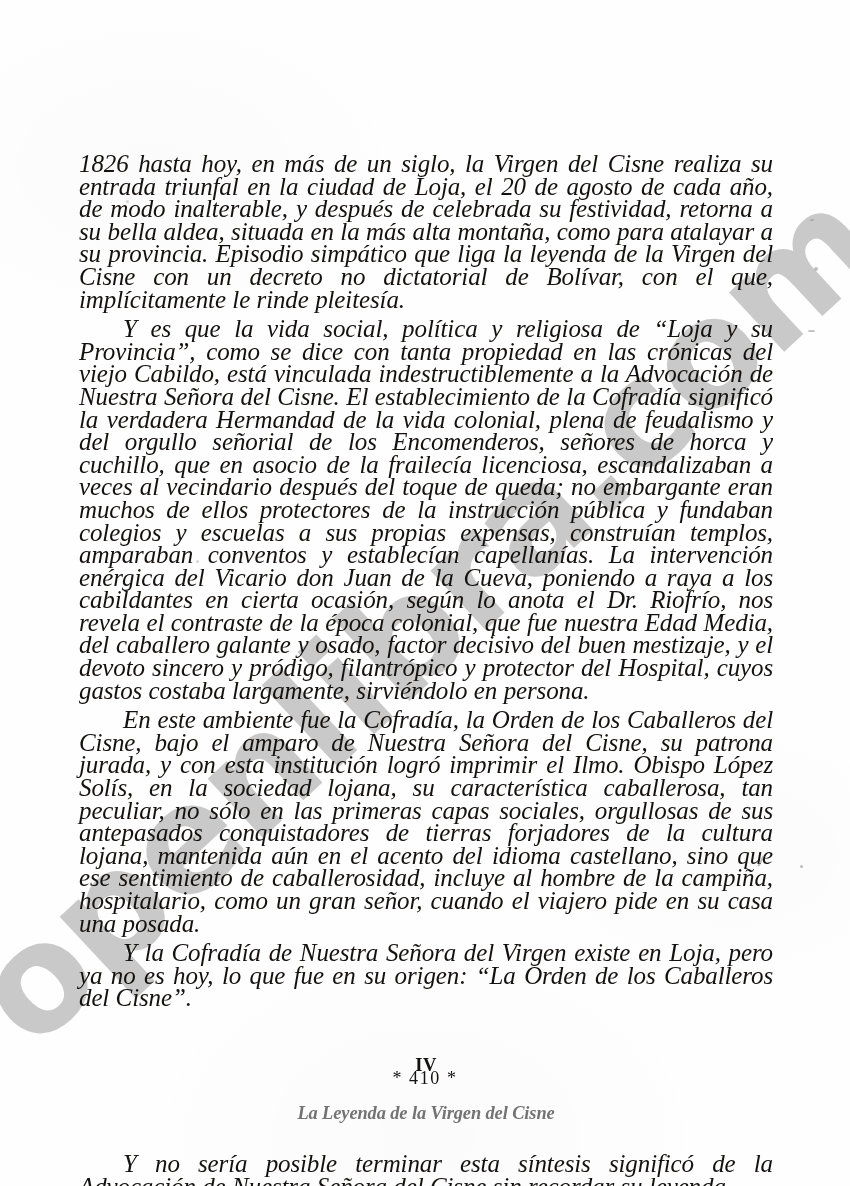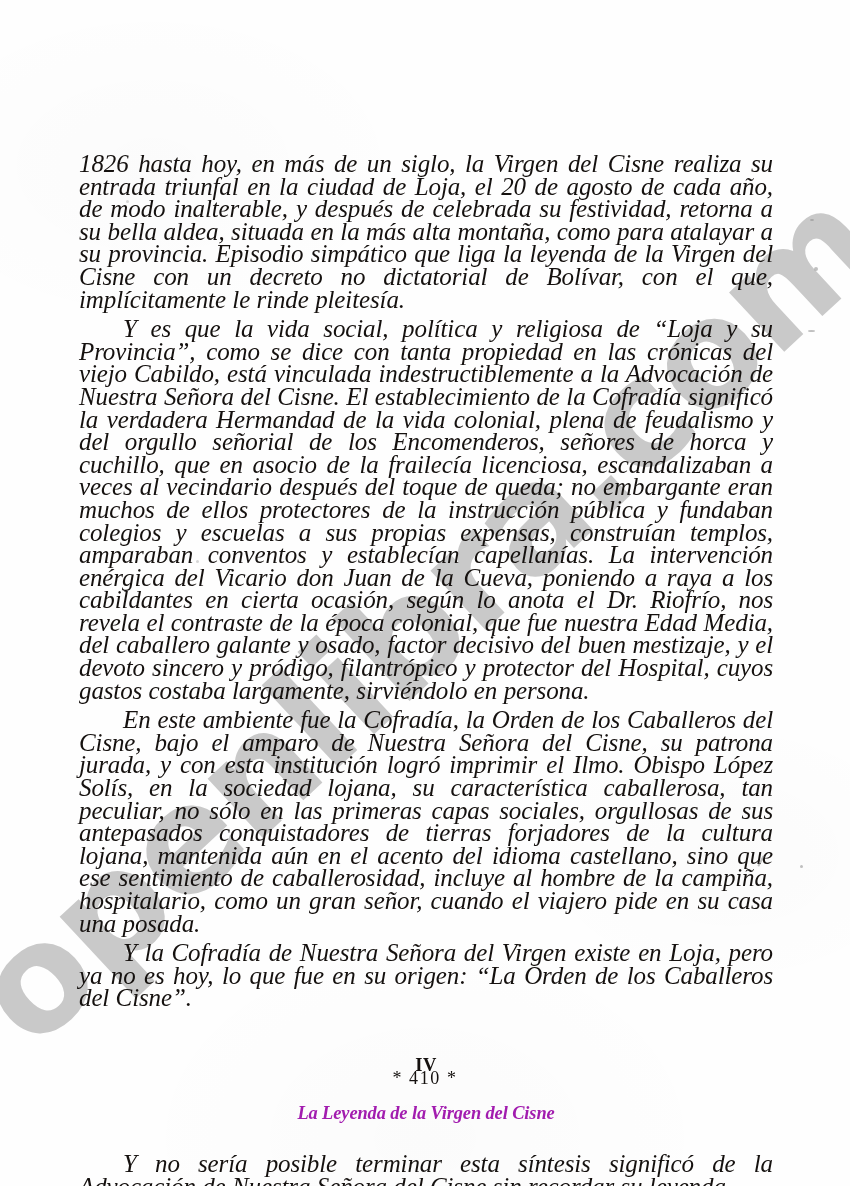--- a/index.html
+++ b/index.html
@@ -85,21 +85,21 @@
   }
 
   .section-title {
     margin: 0;
     padding-top: 27px;
     padding-bottom: 22px;
     text-align: center;
     font-size: 18.4px;
     font-weight: 700;
     font-style: italic;
-    color: #a21caf;
+    color: #737373;
     letter-spacing: -0.1px;
   }
 
   #page-number {
     position: absolute;
     left: 0;
     right: 0;
     top: 1068px;
     text-align: center;
     font-family: "Liberation Serif", "DejaVu Serif", serif;

